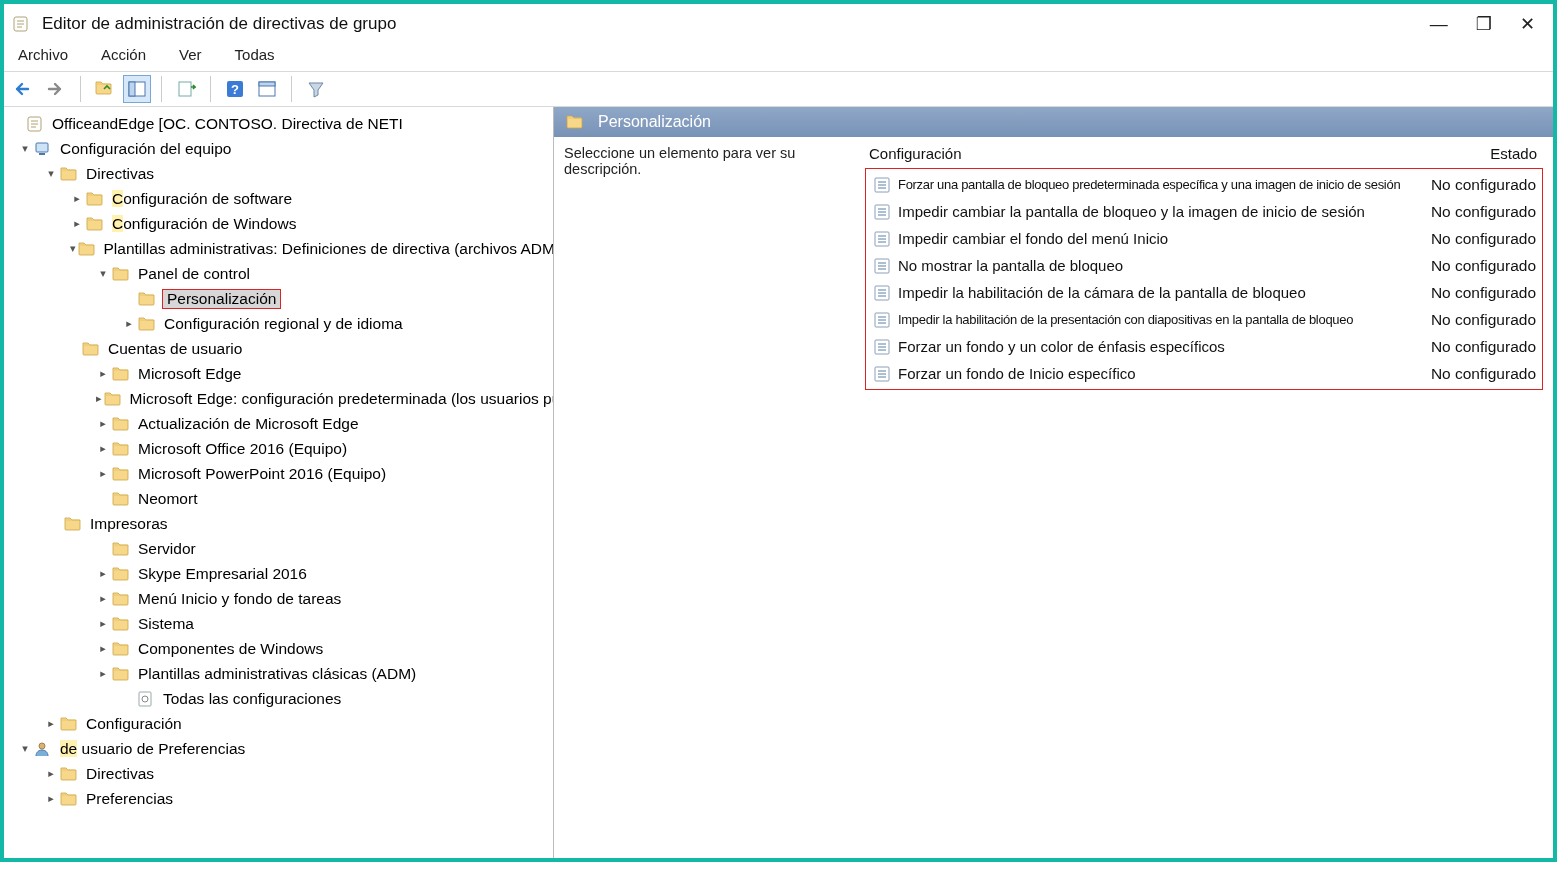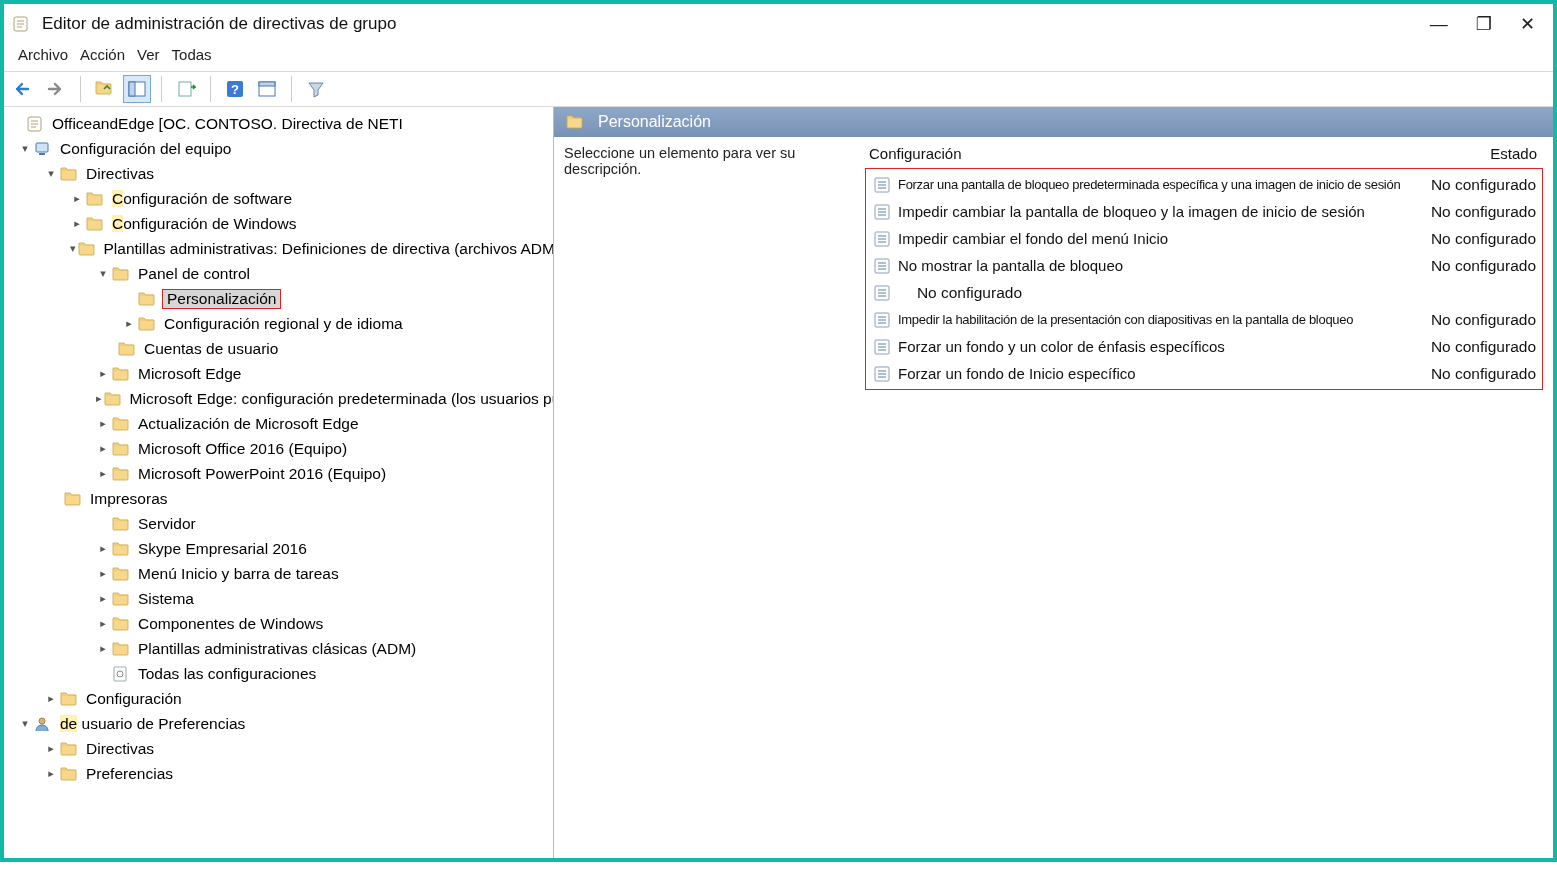--- a/index.html
+++ b/index.html
@@ -3,21 +3,21 @@
 <meta charset="utf-8">
 <style>
   * { box-sizing: border-box; }
   html, body { margin:0; padding:0; font-family: "Segoe UI", Tahoma, sans-serif; font-size:15px; color:#000; background:#fff; height:100%; }
   .window { width:1557px; height:862px; display:flex; flex-direction:column; border:4px solid #14b8a6; }
   .titlebar { display:flex; align-items:center; height:40px; padding:0 8px; }
   .titlebar .app-icon { width:18px; height:18px; margin-right:12px; }
   .titlebar .title { font-size:17px; color:#111; flex:1; }
   .win-controls { display:flex; gap:28px; align-items:center; margin-right:10px; }
   .win-controls span { font-size:18px; font-family:"Segoe UI Symbol", sans-serif; color:#222; cursor:pointer; }
-  .menubar { display:flex; gap:12px; padding:2px 14px 8px 14px; font-size:15px; color:#222; }
+  .menubar { display:flex; gap:33px; padding:2px 14px 8px 14px; font-size:15px; color:#222; }
   .menubar span { cursor:pointer; }
   .toolbar { height:36px; border-top:1px solid #d9d9d9; border-bottom:1px solid #d9d9d9; display:flex; align-items:center; padding:0 6px; gap:4px; }
   .toolbar .tb-group { display:flex; align-items:center; gap:4px; }
   .toolbar .sep { width:1px; height:26px; background:#ccc; margin:0 6px; }
   .tb-btn { width:28px; height:28px; display:flex; align-items:center; justify-content:center; cursor:pointer; }
   .tb-btn.selected { border:1px solid #7aa7d9; background:#d7e8f8; }
   .content { flex:1; display:flex; min-height:0; }
   .tree-pane { width:550px; border-right:1px solid #bbb; overflow:auto; padding:4px 0 10px 0; }
   .tree { font-size:15.5px; }
   .tree-row { display:flex; align-items:center; height:25px; white-space:nowrap; cursor:pointer; user-select:none; }
@@ -239,21 +239,21 @@
         </div>
         <div class="tree-row" style="padding-left:118px">
           <span class="expander">▸</span>
           <span class="icon">
               <svg width="18" height="18">
                 <use href="#folder-icon"></use>
               </svg>
             </span>
           <span class="label">Configuración regional y de idioma</span>
         </div>
-        <div class="tree-row" style="padding-left:98px">
+        <div class="tree-row" style="padding-left:62px">
           <span class="expander"></span>
           <span class="icon">
               <svg width="18" height="18">
                 <use href="#folder-icon"></use>
               </svg>
             </span>
           <span class="label">Cuentas de usuario</span>
         </div>
         <div class="tree-row" style="padding-left:92px">
           <span class="expander">▸</span>
@@ -293,20 +293,29 @@
         </div>
         <div class="tree-row" style="padding-left:92px">
           <span class="expander">▸</span>
           <span class="icon">
               <svg width="18" height="18">
                 <use href="#folder-icon"></use>
               </svg>
             </span>
           <span class="label">Microsoft PowerPoint 2016 (Equipo)</span>
         </div>
+        <div class="tree-row" style="padding-left:92px">
+          <span class="expander"></span>
+          <span class="icon">
+              <svg width="18" height="18">
+                <use href="#folder-icon"></use>
+              </svg>
+            </span>
+          <span class="label">Neomort</span>
+        </div>
         <div class="tree-row" style="padding-left:44px">
           <span class="expander"></span>
           <span class="icon">
               <svg width="18" height="18">
                 <use href="#folder-icon"></use>
               </svg>
             </span>
           <span class="label">Impresoras</span>
         </div>
         <div class="tree-row" style="padding-left:92px">
@@ -327,21 +336,21 @@
             </span>
           <span class="label">Skype Empresarial 2016</span>
         </div>
         <div class="tree-row" style="padding-left:92px">
           <span class="expander">▸</span>
           <span class="icon">
               <svg width="18" height="18">
                 <use href="#folder-icon"></use>
               </svg>
             </span>
-          <span class="label">Menú Inicio y barra de tareas</span>
+          <span class="label">Menú Inicio y fondo de tareas</span>
         </div>
         <div class="tree-row" style="padding-left:92px">
           <span class="expander">▸</span>
           <span class="icon">
               <svg width="18" height="18">
                 <use href="#folder-icon"></use>
               </svg>
             </span>
           <span class="label">Sistema</span>
         </div>
@@ -356,21 +365,21 @@
         </div>
         <div class="tree-row" style="padding-left:92px">
           <span class="expander">▸</span>
           <span class="icon">
               <svg width="18" height="18">
                 <use href="#folder-icon"></use>
               </svg>
             </span>
           <span class="label">Plantillas administrativas clásicas (ADM)</span>
         </div>
-        <div class="tree-row" style="padding-left:92px">
+        <div class="tree-row" style="padding-left:117px">
           <span class="expander"></span>
           <span class="icon">
               <svg width="18" height="18">
                 <use href="#settings-sheet-icon"></use>
               </svg>
             </span>
           <span class="label">Todas las configuraciones</span>
         </div>
         <div class="tree-row" style="padding-left:40px">
           <span class="expander">▸</span>
@@ -465,20 +474,21 @@
                 </span>
               <span class="name">No mostrar la pantalla de bloqueo</span>
               <span class="state">No configurado</span>
             </div>
             <div class="setting-row">
               <span class="ico">
                   <svg width="16" height="16">
                     <use href="#policy-sheet-icon"></use>
                   </svg>
                 </span>
+              <span class="name">Impedir la habilitación de la cámara de la pantalla de bloqueo</span>
               <span class="state">No configurado</span>
             </div>
             <div class="setting-row">
               <span class="ico">
                   <svg width="16" height="16">
                     <use href="#policy-sheet-icon"></use>
                   </svg>
                 </span>
               <span class="name tiny">Impedir la habilitación de la presentación con diapositivas en la pantalla de bloqueo</span>
               <span class="state">No configurado</span>

